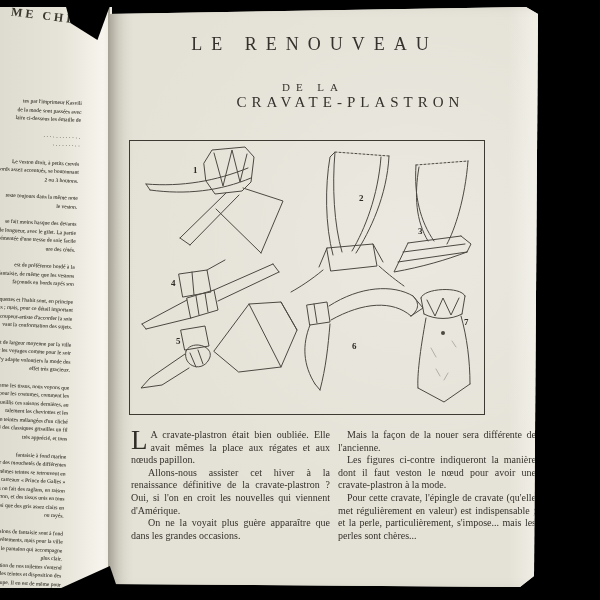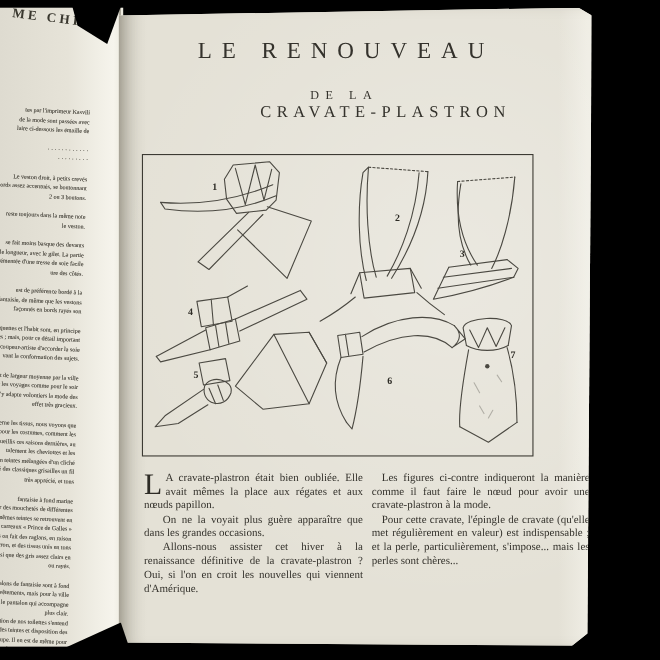--- a/index.html
+++ b/index.html
@@ -26,21 +26,21 @@
 
   
   .right-page{position:absolute;left:108px;top:7px;width:430px;height:581px;
     background:
       radial-gradient(120% 90% at 70% 40%, rgba(255,255,255,.25) 0, rgba(0,0,0,0) 60%),
       linear-gradient(90deg,#d8d5c9 0,#e4e1d6 6%,#e4e1d6 93%,#efede4 99%),
       var(--paper);
     clip-path:polygon(0 7px,418px 0,430px 7px,426px 569px,412px 580px,0 577px);
     box-shadow:inset 14px 0 18px -12px rgba(60,55,40,.55);}
   .title-block{position:absolute;left:0;top:0;width:404px;text-align:center;color:var(--ink);}
-  .title-l1{position:absolute;left:0;top:27px;width:100%;font-size:21px;
+  .title-l1{position:absolute;left:0;top:27px;width:100%;font-size:18px;
     letter-spacing:9px;white-space:nowrap;text-indent:9px;}
   .title-l2{position:absolute;left:0;top:74px;width:100%;font-size:11px;
     letter-spacing:6px;white-space:nowrap;text-indent:6px;}
   .title-l3{position:absolute;left:0;top:87px;width:100%;font-size:15px;
     letter-spacing:5px;white-space:nowrap;text-indent:5px;margin-left:38px;}
 
   .frame{position:absolute;left:21px;top:133px;width:354px;height:273px;
     border:1px solid var(--frame_line);}
   .frame svg{position:absolute;left:0;top:0;width:100%;height:100%;}
   .figlabel{position:absolute;font-size:9px;font-weight:bold;color:#2e2c26;line-height:1;}
@@ -198,26 +198,27 @@
       <div class="figlabel" style="left:229px;top:53px">2</div>
       <div class="figlabel" style="left:288px;top:86px">3</div>
       <div class="figlabel" style="left:41px;top:138px">4</div>
       <div class="figlabel" style="left:46px;top:196px">5</div>
       <div class="figlabel" style="left:222px;top:201px">6</div>
       <div class="figlabel" style="left:334px;top:177px">7</div>
     </div>
 
     <div class="col col-left">
       <p><span class="dropcap">L</span><span>A cravate-plastron était bien oubliée. Elle avait mêmes la place aux régates et aux nœuds papillon.</span></p>
+      <p class="indent">Allons-nous assister cet hiver à la renaissance définitive de la cravate-plastron ? Oui, si l'on en croit les nouvelles qui viennent d'Amérique.</p>
       <p class="indent">On ne la voyait plus guère apparaître que dans les grandes occasions.</p>
-      <p class="indent">Allons-nous assister cet hiver à la renaissance définitive de la cravate-plastron ? Oui, si l'on en croit les nouvelles qui viennent d'Amérique.</p>
     </div>
 
     <div class="col col-right">
-      <p>Les figures ci-contre indiqueront la manière comme il faut faire le nœud pour avoir une cravate-plastron à la mode.</p>
+      <p>Mais la façon de la nouer sera différente de l'ancienne.</p>
+      <p>Les figures ci-contre indiqueront la manière dont il faut veston le nœud pour avoir une cravate-plastron à la mode.</p>
       <p>Pour cette cravate, l'épingle de cravate (qu'elle met régulièrement en valeur) est indispensable ; et la perle, particulièrement, s'impose... mais les perles sont chères...</p>
     </div>
 
   </div>
 
   <div class="wedge-top"></div>
   <div class="wedge-bottom"></div>
   <div class="strip strip-top"></div>
   <div class="strip strip-right"></div>
   <div class="strip strip-bottom"></div>

